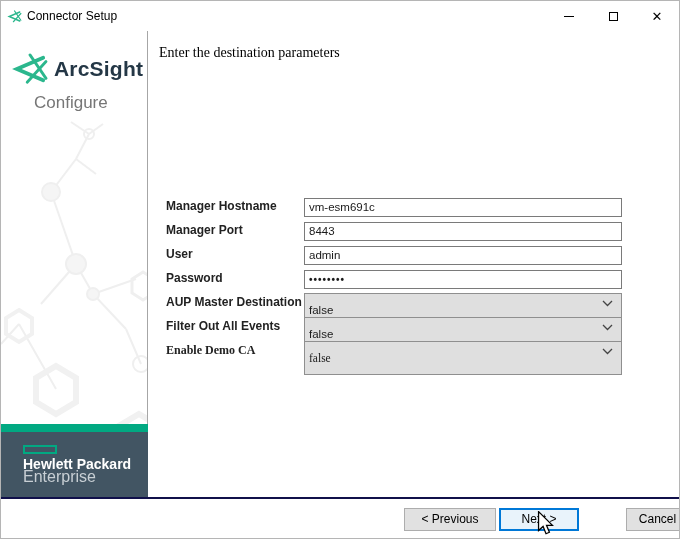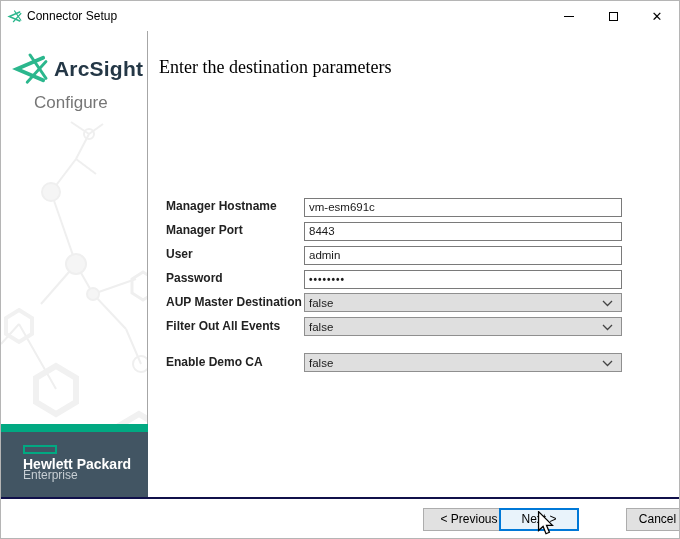--- a/index.html
+++ b/index.html
@@ -19,39 +19,39 @@
   .sidebar { position:absolute; left:0; top:30px; width:147px; height:393px; background:#ffffff; border-right:1px solid #a6a6a6; overflow:hidden; }
   .pattern { position:absolute; left:0; bottom:0; }
   .brand-row { position:absolute; left:10px; top:22px; display:flex; align-items:center; }
   .brand-text { font-size:21px; font-weight:bold; color:#243746; margin-left:5px; letter-spacing:0.2px; }
   .step-text { position:absolute; left:33px; top:62px; font-size:17px; color:#767676;text-align:right; }
 
   .teal-bar { position:absolute; left:0; top:423px; width:147px; height:8px; background:#01A982; }
   .hpe-block { position:absolute; left:0; top:431px; width:147px; height:65px; background:#425563; }
   .hpe-rect { position:absolute; left:22px; top:13px; width:34px; height:9px; border:2px solid #01A982; }
   .hpe-line1 { position:absolute; left:22px; top:24px; font-size:14px; font-weight:bold; color:#ffffff; white-space:nowrap; }
-  .hpe-line2 { position:absolute; left:22px; top:36px; font-size:12px; color:#c8cfd4; white-space:nowrap; }
+  .hpe-line2 { position:absolute; left:22px; top:36px; font-size:16px; color:#c8cfd4; white-space:nowrap; }
 
   
   .main { position:absolute; left:148px; top:30px; width:532px; height:466px; background:#ffffff; }
-  .heading { position:absolute; left:10px; top:26px; font-family:"Liberation Serif",serif; font-size:18px; color:#000; }
+  .heading { position:absolute; left:10px; top:14px; font-family:"Liberation Serif",serif; font-size:14px; color:#000; }
 
   .form-row { position:absolute; left:0; width:532px; height:19px; }
   .form-label { position:absolute; left:17px; top:0; line-height:19px; font-size:12px; font-weight:bold; color:#222222; white-space:nowrap; }
   .ctl { position:absolute; left:155px; top:0; width:318px; height:19px; }
   input.txt { width:100%; height:100%; border:1px solid #7a7a7a; background:#ffffff; font-family:"Liberation Sans",sans-serif; font-size:11.5px; color:#1a1a1a; padding:8px 4px; outline:none; }
   input.pwd { letter-spacing:1px; font-size:10px; font-weight:bold; }
-  .select { width:100%; height:100%; border:1px solid #8f8f8f; background:#dfdfdf; font-size:11.5px; color:#1a1a1a; display:flex; align-items:center; padding:8px 4px; position:relative; }
+  .select { width:100%; height:100%; border:1px solid #8f8f8f; background:#dfdfdf; font-size:11.5px; color:#1a1a1a; display:flex; align-items:center; padding:16px 4px; position:relative; }
   .select .chev { position:absolute; right:8px; top:6px; }
 
   
   .divider { position:absolute; left:0; top:496px; width:680px; height:2px; background:#10104a; }
   .footer { position:absolute; left:0; top:498px; width:680px; height:41px; background:#ffffff; }
   .btn { position:absolute; top:9px; height:23px; border:1px solid #adadad; background:#e1e1e1; font-family:"Liberation Sans",sans-serif; font-size:12px; color:#000; text-align:center; line-height:21px; }
-  .btn-prev { left:422px; width:92px; }
+  .btn-prev { left:403px; width:92px; }
   .btn-next { left:498px; width:80px; background:#e9f3fb; border:1px solid #0078d7; box-shadow: inset 0 0 0 1px #0078d7; }
   .btn-cancel { left:610px; width:63px;margin-left:15px; }
 
   .cursor { position:absolute; left:536px; top:510px; z-index:50; }
 </style>
 </head>
 <body>
 
 <div class="window">
 
@@ -148,21 +148,21 @@
       <div class="ctl">
         <div class="select">
           <span>false</span>
           <svg class="chev" width="11" height="7" viewBox="0 0 11 7">
               <polyline points="1,1 5.5,5.5 10,1" fill="none" stroke="#444" stroke-width="1.3"></polyline>
             </svg>
         </div>
       </div>
     </div>
 
-    <div class="form-row" style="top:322px;">
+    <div class="form-row" style="top:310px;font-family:Liberation Serif, serif;">
       <span class="form-label">Enable Demo CA</span>
       <div class="ctl">
         <div class="select">
           <span>false</span>
           <svg class="chev" width="11" height="7" viewBox="0 0 11 7">
               <polyline points="1,1 5.5,5.5 10,1" fill="none" stroke="#444" stroke-width="1.3"></polyline>
             </svg>
         </div>
       </div>
     </div>

